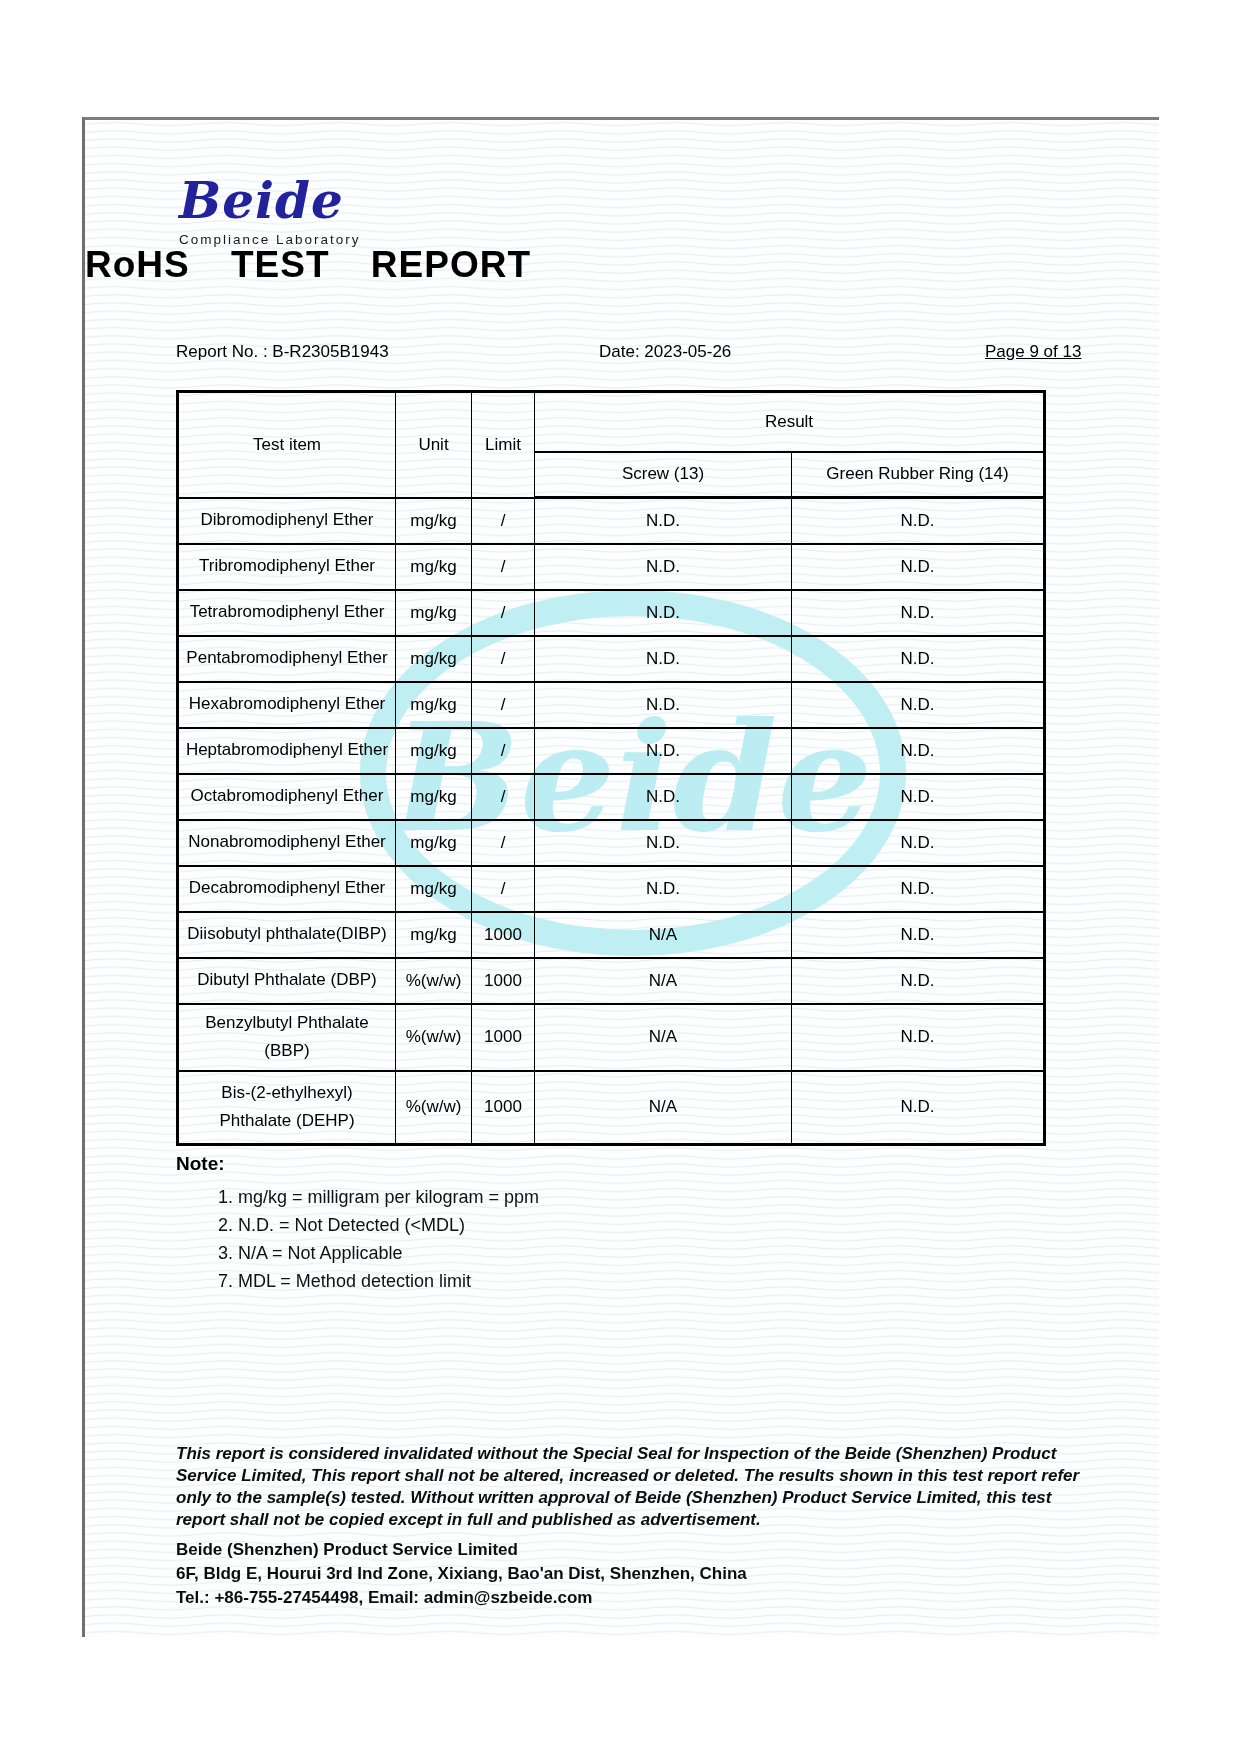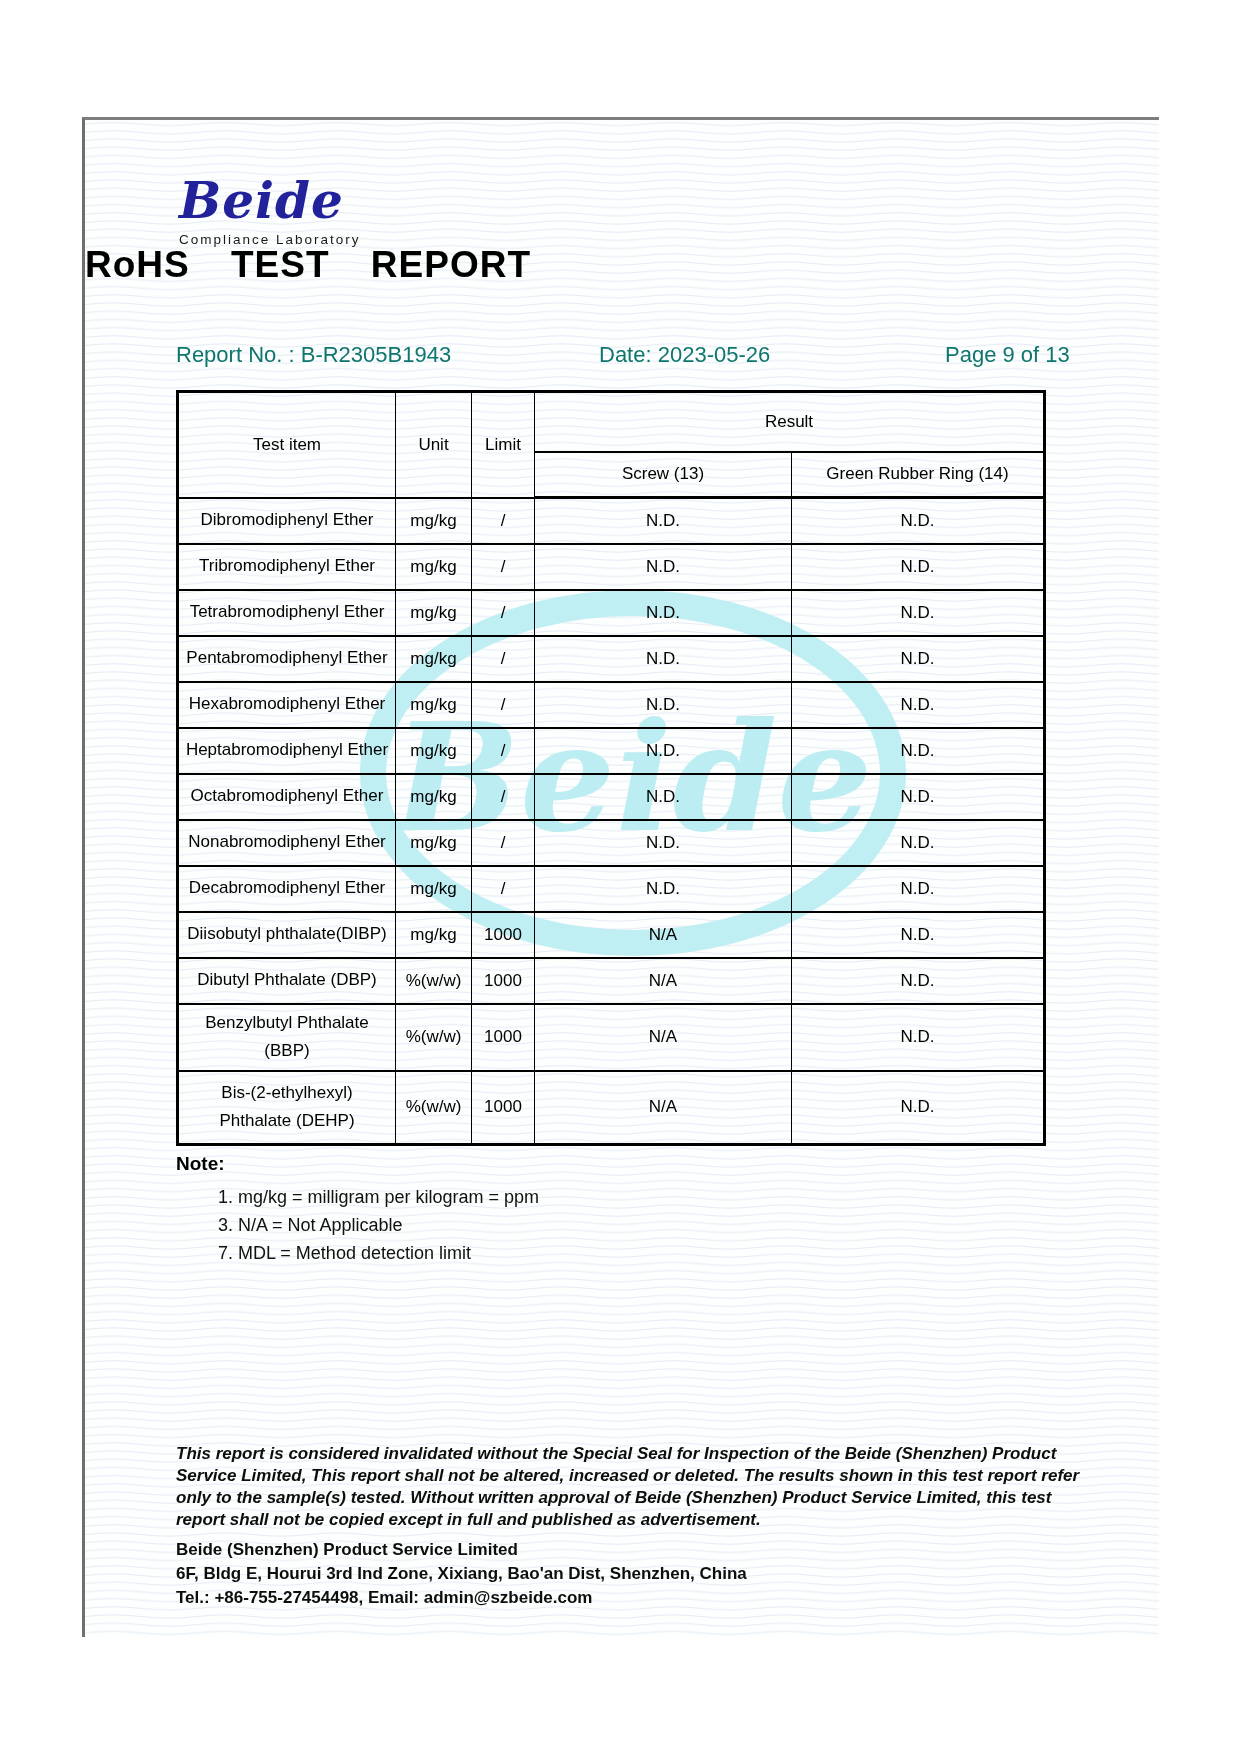--- a/index.html
+++ b/index.html
@@ -26,25 +26,25 @@
     font-size:13.5px; color:#1a1a1a; letter-spacing:2px; margin-top:6px;
     font-family:"Liberation Sans", sans-serif;
   }
 
   .title-wrap { left:0; top:124px; width:1077px; text-align:left; }
   .title {
     font-size:37px; font-weight:bold; color:#000;
     letter-spacing:1px; word-spacing:30px;
   }
 
-  .meta { left:0; top:222px; width:1077px; height:24px; font-size:22px; color:#0f766e; }
+  .meta { left:0; top:222px; width:1077px; height:24px; font-size:17px; color:#000000; }
   .meta span { position:absolute; white-space:nowrap; }
   .meta-report { left:91px; }
   .meta-date { left:514px; }
-  .meta-page { left:860px; }
+  .meta-page { left:900px;text-decoration:underline; }
 
   table.results {
     position:absolute; left:91px; top:270px; width:867px;
     border-collapse:collapse; table-layout:fixed;
     font-size:17px; color:#000; background:transparent;
   }
   table.results th, table.results td {
     border:1px solid #000; border-top-width:2px; border-bottom-width:2px;
     text-align:center; vertical-align:middle; font-weight:normal;
     padding:0 4px; background:transparent;
@@ -219,20 +219,21 @@
         <td>N/A</td>
         <td>N.D.</td>
       </tr>
     </tbody>
   </table>
 
   <div class="layer notes">
     <div class="notes-title">Note:</div>
     <div class="notes-list">
       <div>1. mg/kg = milligram per kilogram = ppm</div>
+      <div>2. N.D. = Not Detected (&lt;MDL)</div>
       <div>3. N/A = Not Applicable</div>
       <div>7. MDL = Method detection limit</div>
     </div>
   </div>
 
   <div class="layer disclaimer">This report is considered invalidated without the Special Seal for Inspection of the Beide (Shenzhen) Product Service Limited, This report shall not be altered, increased or deleted. The results shown in this test report refer only to the sample(s) tested. Without written approval of Beide (Shenzhen) Product Service Limited, this test report shall not be copied except in full and published as advertisement.</div>
 
   <div class="layer footer">
     <div>Beide (Shenzhen) Product Service Limited</div>
     <div>6F, Bldg E, Hourui 3rd Ind Zone, Xixiang, Bao'an Dist, Shenzhen, China</div>

